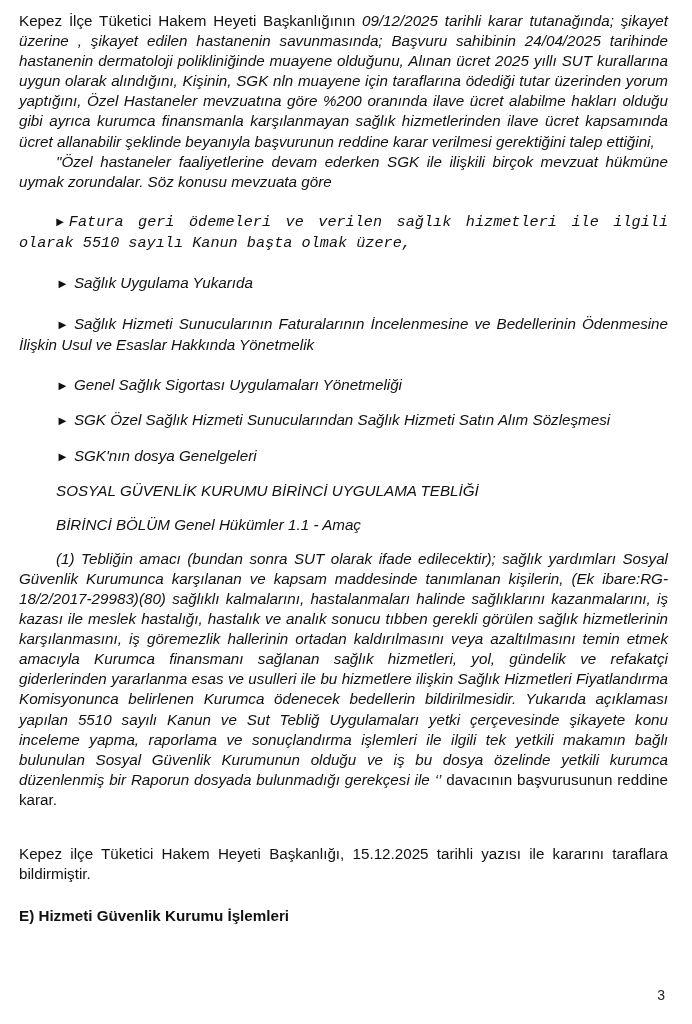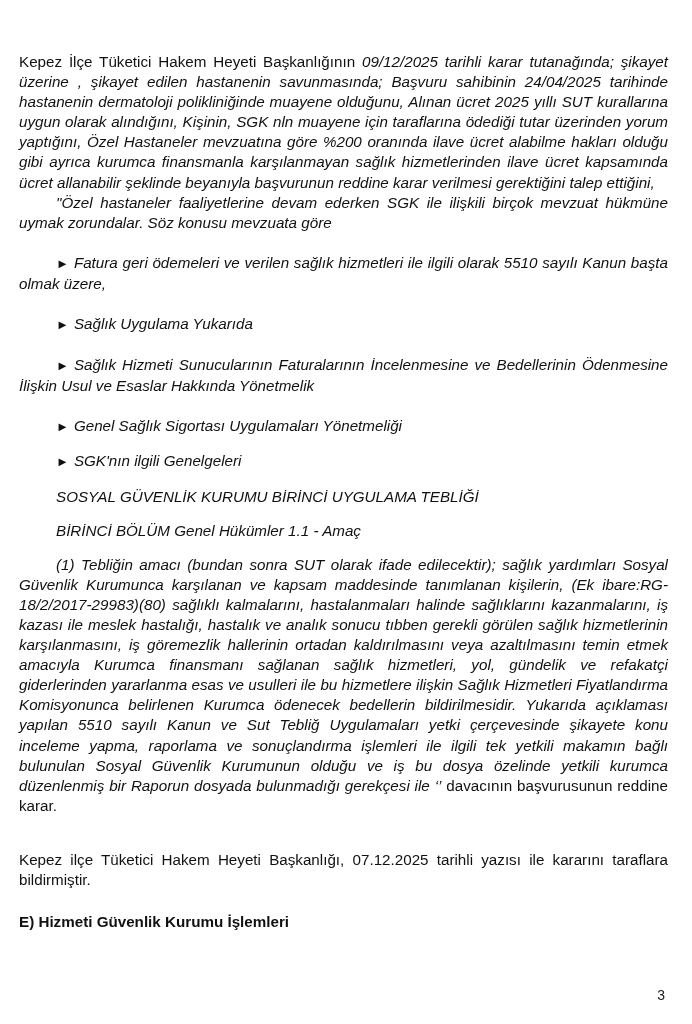--- a/index.html
+++ b/index.html
@@ -1,56 +1,57 @@
 <!DOCTYPE html>
 <html><head>
 <meta charset="utf-8">
 <style>
   html, body { margin: 0; padding: 0; background: #ffffff; }
   body {
     width: 692px; height: 1024px; position: relative; overflow: hidden;
     font-family: "Liberation Sans", sans-serif; color: #111111;
     font-size: 15.2px; line-height: 20.1px;
   }
-  .page { position: absolute; left: 19px; top: 1px; width: 649px; margin-top: 41px; }
+  .page { position: absolute; left: 19px; top: 1px; width: 649px; }
   p { margin: 0; text-align: justify; }
   .it { font-style: italic; }
   .indent { text-indent: 37px; }
   .bullet { text-indent: 37px; }
   .arrow { font-style: normal; font-size: 13px; margin-right: 5px; }
   .heading { font-weight: bold; font-style: normal; }
   .page-number { position: absolute; right: 27px; top: 985px; font-size: 14px; color: #222; }
   .single { white-space: nowrap; text-align: left; }
 </style>
 </head>
 <body>
 
 <div class="page">
 
   <p style="margin-top:10px;"><span>Kepez İlçe Tüketici Hakem Heyeti Başkanlığının </span><span class="it">09/12/2025 tarihli karar tutanağında; şikayet üzerine , şikayet edilen hastanenin  savunmasında;  Başvuru sahibinin 24/04/2025 tarihinde hastanenin  dermatoloji polikliniğinde muayene olduğunu,  Alınan ücret 2025 yıllı SUT kurallarına uygun olarak alındığını,  Kişinin, SGK nln muayene için taraflarına  ödediği tutar üzerinden yorum yaptığını,  Özel Hastaneler mevzuatına göre %200 oranında ilave ücret alabilme hakları olduğu gibi ayrıca kurumca finansmanla karşılanmayan sağlık hizmetlerinden ilave ücret kapsamında ücret allanabilir şeklinde beyanıyla  başvurunun reddine karar verilmesi gerektiğini talep ettiğini,</span></p>
 
 
   <p class="it indent">"Özel hastaneler faaliyetlerine devam ederken SGK ile ilişkili birçok mevzuat hükmüne uymak zorundalar. Söz konusu mevzuata göre</p>
 
-  <p class="it bullet" style="margin-top:20px;"><span class="arrow">►</span><span>Fatura geri ödemeleri ve verilen sağlık hizmetleri ile ilgili olarak 5510 sayılı Kanun başta olmak üzere,</span></p>
+  <p class="it bullet" style="margin-top:20px;font-family:Liberation Mono, monospace;"><span class="arrow">►</span><span>Fatura geri ödemeleri ve verilen sağlık hizmetleri ile ilgili olarak 5510 sayılı Kanun başta olmak üzere,</span></p>
 
   <p class="it bullet" style="margin-top:20px;"><span class="arrow">►</span><span>Sağlık Uygulama Yukarıda</span></p>
 
   <p class="it bullet" style="margin-top:20px;"><span class="arrow">►</span><span>Sağlık Hizmeti Sunucularının Faturalarının İncelenmesine ve Bedellerinin Ödenmesine İlişkin Usul ve Esaslar Hakkında Yönetmelik</span></p>
 
   <p class="it bullet" style="margin-top:20px;"><span class="arrow">►</span><span>Genel Sağlık Sigortası Uygulamaları Yönetmeliği</span></p>
 
+  <p class="it bullet single" style="margin-top:14px;"><span class="arrow">►</span><span>SGK Özel Sağlık Hizmeti Sunucularından Sağlık Hizmeti Satın Alım Sözleşmesi</span></p>
 
-  <p class="it bullet" style="margin-top:14px;"><span class="arrow">►</span><span>SGK'nın ilgili Genelgeleri</span></p>
+  <p class="it bullet" style="margin-top:14px;"><span class="arrow">►</span><span>SGK'nın dosya Genelgeleri</span></p>
 
   <p class="it indent" style="margin-top:14px;">SOSYAL GÜVENLİK KURUMU BİRİNCİ UYGULAMA TEBLİĞİ</p>
 
   <p class="it indent" style="margin-top:14px;">BİRİNCİ BÖLÜM Genel Hükümler 1.1 - Amaç</p>
 
   <p class="indent" style="margin-top:14px;"><span class="it">(1) Tebliğin amacı (bundan sonra SUT olarak ifade edilecektir); sağlık yardımları Sosyal Güvenlik Kurumunca karşılanan ve kapsam maddesinde tanımlanan kişilerin, (Ek ibare:RG-18/2/2017-29983)(80) sağlıklı kalmalarını, hastalanmaları halinde sağlıklarını kazanmalarını, iş kazası ile meslek hastalığı, hastalık ve analık sonucu tıbben gerekli görülen sağlık hizmetlerinin karşılanmasını, iş göremezlik hallerinin ortadan kaldırılmasını veya azaltılmasını temin etmek amacıyla Kurumca finansmanı sağlanan sağlık hizmetleri, yol, gündelik ve refakatçi giderlerinden yararlanma esas ve usulleri ile bu hizmetlere ilişkin Sağlık Hizmetleri Fiyatlandırma Komisyonunca belirlenen Kurumca ödenecek bedellerin bildirilmesidir. Yukarıda açıklaması yapılan 5510 sayılı Kanun ve Sut Tebliğ Uygulamaları yetki çerçevesinde şikayete konu inceleme yapma, raporlama ve sonuçlandırma işlemleri ile ilgili tek yetkili makamın bağlı bulunulan Sosyal Güvenlik Kurumunun olduğu ve iş bu dosya özelinde yetkili kurumca düzenlenmiş bir Raporun dosyada bulunmadığı gerekçesi ile ‘’</span><span> davacının başvurusunun reddine karar.</span></p>
 
-  <p style="margin-top:34px;">Kepez ilçe Tüketici Hakem Heyeti Başkanlığı, 07.12.2025 tarihli yazısı ile kararını taraflara bildirmiştir.</p>
+  <p style="margin-top:34px;">Kepez ilçe Tüketici Hakem Heyeti Başkanlığı, 15.12.2025 tarihli yazısı ile kararını taraflara bildirmiştir.</p>
 
   <p class="heading" style="margin-top:22px;">E)  Hizmeti Güvenlik Kurumu İşlemleri</p>
 
 </div>
 
 <div class="page-number">3</div>
 
 </body></html>

